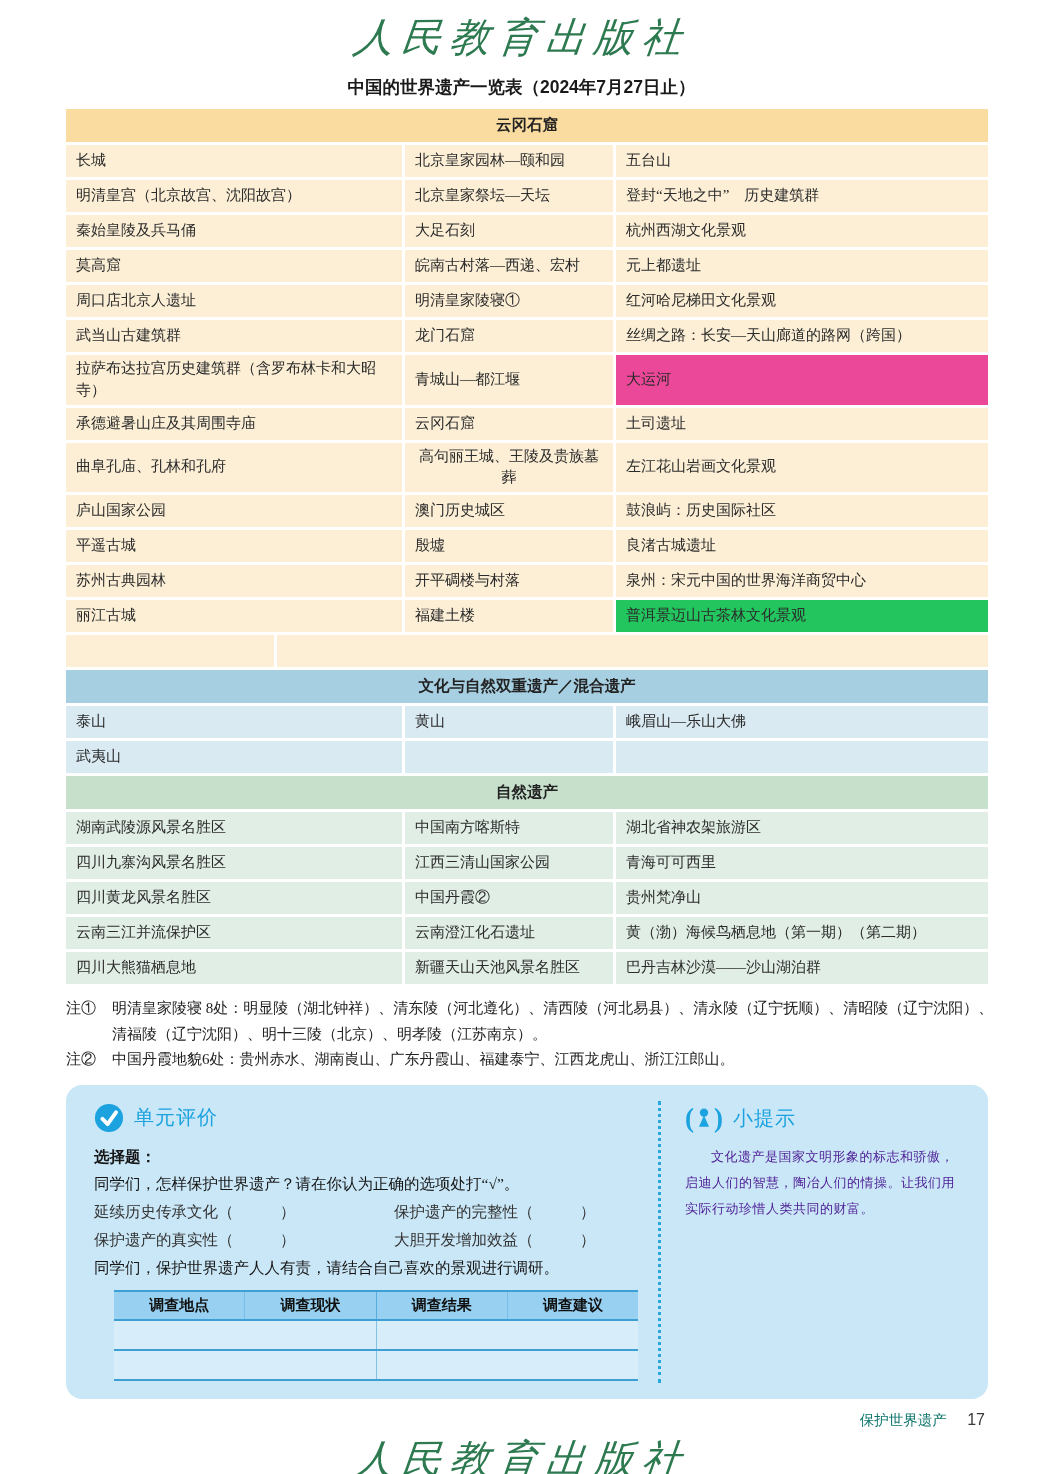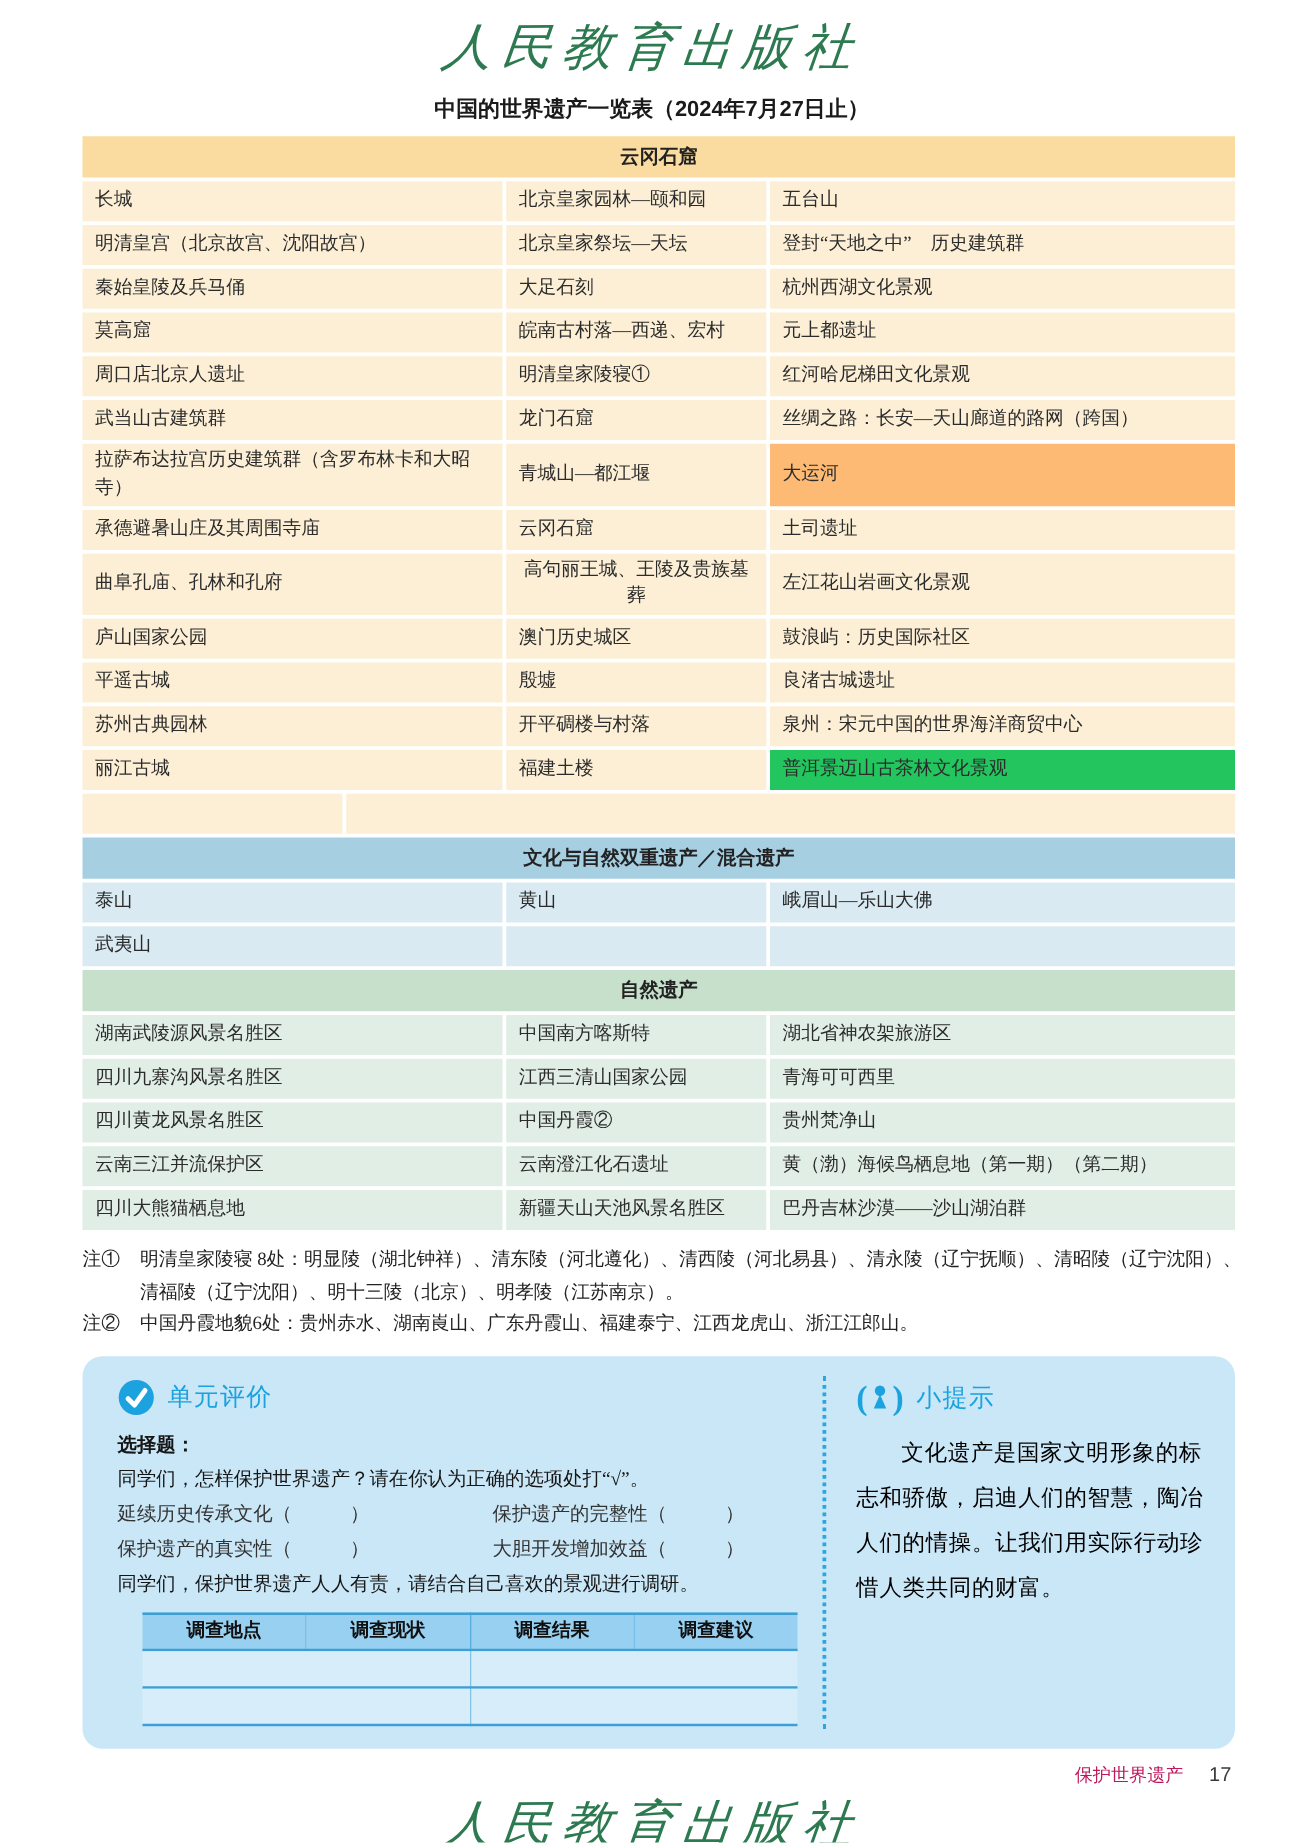--- a/index.html
+++ b/index.html
@@ -65,26 +65,26 @@
     flex:1; text-align:center; font-weight:bold; font-size:15px; color:#101010;
   }
   .survey-header .sh + .sh { border-left:1px solid rgba(62,159,212,.35); }
   .survey-row { height:30px; background:#d7edfa; border-bottom:2px solid #3e9fd4; }
   .survey-table::after {
     content:""; position:absolute; left:50%; top:0; bottom:0;
     border-left:1px solid rgba(62,159,212,.55);
   }
   
   .tip-body {
-    font-family:"Liberation Serif", serif; font-size:18px; line-height:2.0;
-    color:#000000; text-indent:2em; letter-spacing:0.5px;
+    font-family:"Liberation Serif", serif; font-size:13px; line-height:2.0;
+    color:#4c1d95; text-indent:2em; letter-spacing:0.5px;
   }
   
   .footer-meta { text-align:right; margin:12px 58px 0 0; }
-  .footer-chapter { font-family:Liberation Serif, serif; font-size:14.5px; color:#be185d;margin-left:33px; }
+  .footer-chapter { font-family:Liberation Serif, serif; font-size:14.5px; color:#0f766e;margin-left:33px; }
   .footer-page { font-size:16px; color:#3a3a3a; margin-left:16px; }
   .logo-bottom { margin-top:2px; }
 </style>
 </head>
 <body>
 
 <div class="logo-block logo-top">
   <span class="logo-text">人民教育出版社</span>
 </div>
 
@@ -118,21 +118,21 @@
       <div class="h-cell c3" style="background: rgb(252, 239, 214);">红河哈尼梯田文化景观</div>
     </div>
     <div class="h-row">
       <div class="h-cell c1" style="background: rgb(252, 239, 214);">武当山古建筑群</div>
       <div class="h-cell c2" style="background: rgb(252, 239, 214);">龙门石窟</div>
       <div class="h-cell c3" style="background: rgb(252, 239, 214);">丝绸之路：长安—天山廊道的路网（跨国）</div>
     </div>
     <div class="h-row">
       <div class="h-cell c1" style="background: rgb(252, 239, 214);">拉萨布达拉宫历史建筑群（含罗布林卡和大昭寺）</div>
       <div class="h-cell c2" style="background: rgb(252, 239, 214);">青城山—都江堰</div>
-      <div class="h-cell c3" style="background: #fdba74;">大运河</div>
+      <div class="h-cell c3" style="background: #ec4899;">大运河</div>
     </div>
     <div class="h-row">
       <div class="h-cell c1" style="background: rgb(252, 239, 214);">承德避暑山庄及其周围寺庙</div>
       <div class="h-cell c2" style="background: rgb(252, 239, 214);">云冈石窟</div>
       <div class="h-cell c3" style="background: rgb(252, 239, 214);">土司遗址</div>
     </div>
     <div class="h-row">
       <div class="h-cell c1" style="background: rgb(252, 239, 214);">曲阜孔庙、孔林和孔府</div>
       <div class="h-cell c2" style="background: rgb(252, 239, 214);">高句丽王城、王陵及贵族墓葬</div>
       <div class="h-cell c3" style="background: rgb(252, 239, 214);">左江花山岩画文化景观</div>

